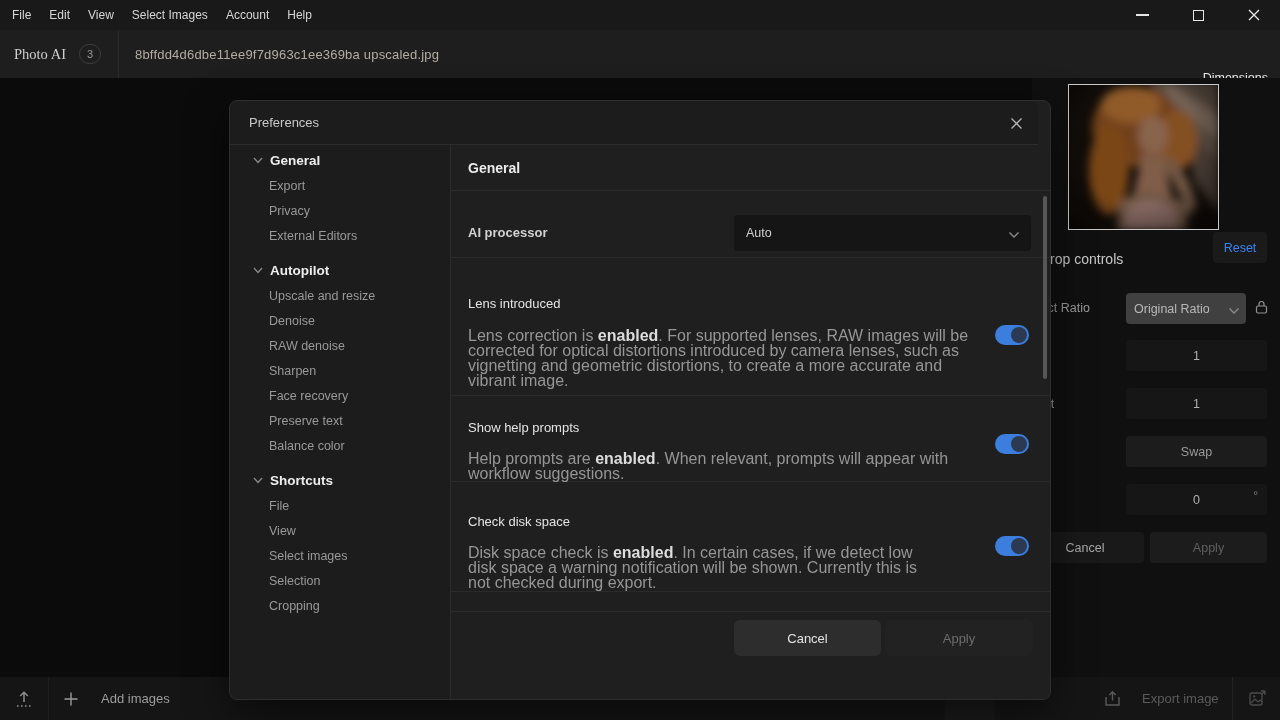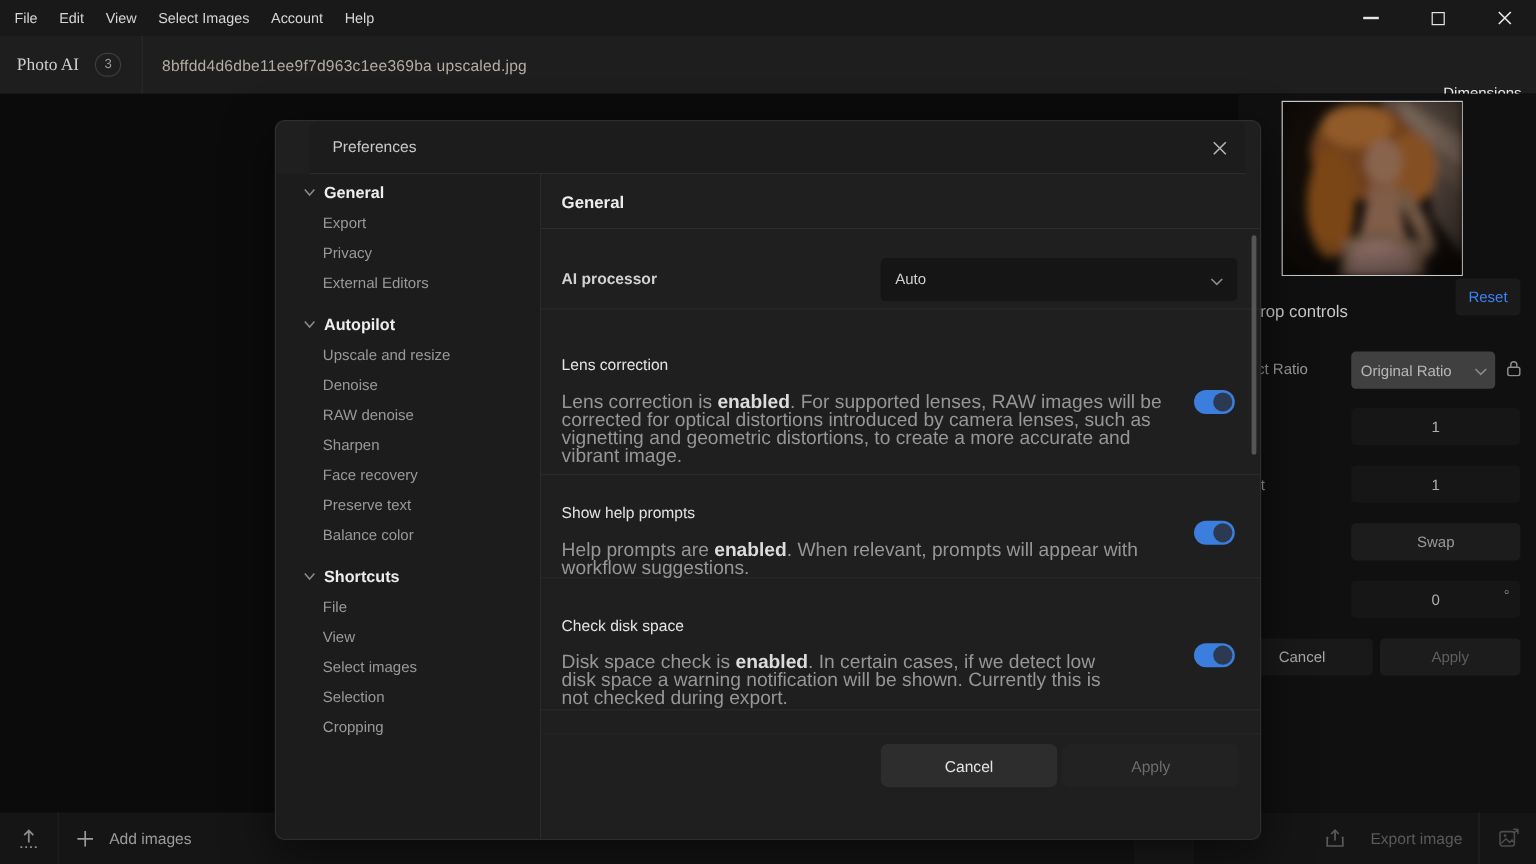--- a/index.html
+++ b/index.html
@@ -54,36 +54,36 @@
   .deg { position:absolute; right:9px; top:5px; color:#7d7d7d; font-size:12px; }
   .swap-btn { left:1126px; top:436px; width:141px; height:31px; background:#1c1c1c; color:#9a9a9a; }
   .rp-cancel { left:1026px; top:532px; width:118px; height:31px; background:#191919; color:#a8a8a8; }
   .rp-apply { left:1150px; top:532px; width:117px; height:31px; background:#1c1c1c; color:#5f5f5f; }
 
   
   .bottombar { position:absolute; left:0; right:0; bottom:0; height:43px; background:#151515; }
   .bb-upload { position:absolute; left:0; top:0; width:48px; height:43px; display:flex; align-items:center;
                justify-content:center; cursor:pointer; }
   .bb-sep1 { position:absolute; left:48px; top:0; width:1px; height:43px; background:#1f1f1f; }
-  .add-images { position:absolute; left:63px; top:0; height:43px; display:flex; align-items:center; gap:12px;
+  .add-images { position:absolute; left:63px; top:0; height:43px; display:flex; align-items:center; gap:22px;
                 cursor:pointer; }
   .add-images span { font-size:13px; color:#9c9c9c; }
   .export-group { position:absolute; left:1104px; top:0; height:43px; display:flex; align-items:center; gap:21px;
                   cursor:pointer; }
   .export-group span { font-size:13px; font-weight:500; color:#5a5a5a; }
   .bb-sep2 { position:absolute; left:1232px; top:0; width:1px; height:43px; background:#232323; }
   .bb-imgbtn { position:absolute; left:1240px; top:0; width:34px; height:43px; display:flex; align-items:center;
                justify-content:center; cursor:pointer; }
   .bb-artifact { position:absolute; left:945px; bottom:0; width:50px; height:20px; background:#1a1a1a; }
 
   
   .dialog { position:absolute; left:229px; top:100px; width:822px; height:600px; background:#1f1f1f;
             border:1px solid #2e2e2e; border-radius:8px; z-index:10; box-shadow:0 12px 40px rgba(0,0,0,.55); }
   .dlg-header { position:absolute; left:0; top:0; right:12px; height:44px; background:#1c1c1c;
-                border-bottom:1px solid #2c2c2c; border-radius:8px 8px 0 0;margin-left:28px; }
+                border-bottom:1px solid #2c2c2c; border-radius:8px 8px 0 0; }
   .dlg-title { position:absolute; left:19px; top:14px; font-size:13px; color:#c9c9c9; }
   .dlg-close { position:absolute; right:13px; top:13px; width:18px; height:18px; display:flex;
                align-items:center; justify-content:center; cursor:pointer; }
   .dlg-body { position:absolute; top:44px; left:0; right:0; bottom:0; display:flex; }
 
   .dlg-side { width:221px; background:#1c1c1c; border-right:1px solid #2c2c2c; padding-top:3px;
               border-radius:0 0 0 8px; overflow:hidden; }
   .side-section { margin-top:0; }
   .side-section + .side-section { margin-top:10px; }
   .side-header { height:25px; display:flex; align-items:center; padding-left:23px; gap:7px; cursor:pointer; }
@@ -320,21 +320,21 @@
             <span>Auto</span>
             <span class="chev">
               <svg width="12" height="8" viewBox="0 0 12 8">
                   <path d="M1.5 1.5 L6 6 L10.5 1.5" fill="none" stroke="#8a8a8a" stroke-width="1.4"></path>
                 </svg>
             </span>
           </div>
         </div>
 
         <div class="row row-lens">
-          <span class="set-title" style="top:38px;">Lens correction</span>
+          <span class="set-title" style="top:38px;">Lens introduced</span>
           <span class="set-desc" style="top:70px; width:505px;"><span>Lens correction is </span><b>enabled</b><span>. For supported lenses, RAW images will be corrected for optical distortions introduced by camera lenses, such as vignetting and geometric distortions, to create a more accurate and vibrant image.</span></span>
           <span class="toggle" style="top:67px;"></span>
         </div>
 
         <div class="row row-help">
           <span class="set-title" style="top:24px;">Show help prompts</span>
           <span class="set-desc" style="top:55px; width:545px;"><span>Help prompts are </span><b>enabled</b><span>. When relevant, prompts will appear with workflow suggestions.</span></span>
           <span class="toggle" style="top:38px;"></span>
         </div>
 

